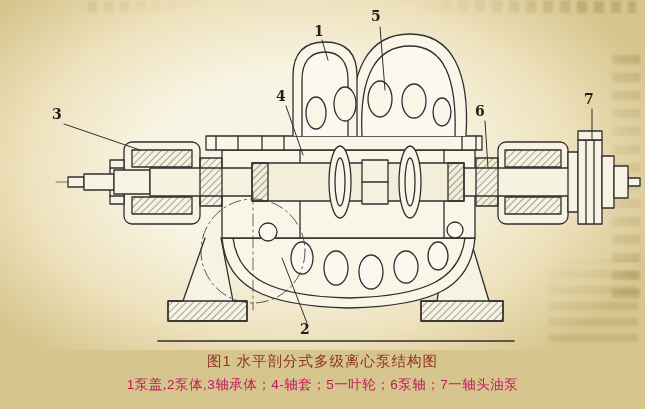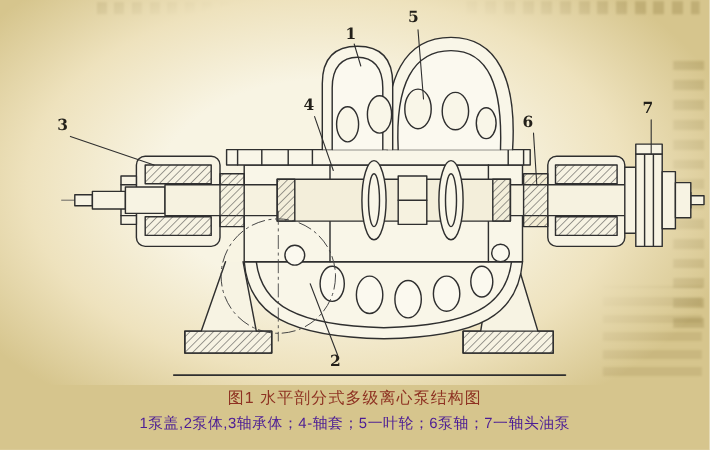--- a/index.html
+++ b/index.html
@@ -16,21 +16,21 @@
   .callout {
     position:absolute; font-family:"DejaVu Serif", serif;
     font-size:14px; font-weight:bold; color:#23201a; line-height:1;
   }
   .caption-title {
     position:absolute; left:0; top:352px; width:100%; text-align:center;
     font-size:14.5px; font-weight:normal; color:#8e3222; letter-spacing:1px;
   }
   .caption-parts {
     position:absolute; left:0; top:376px; width:100%; text-align:center;
-    font-size:13.5px; color:#4c1d95; letter-spacing:0.5px;
+    font-size:13.5px; color:#be185d; letter-spacing:0.5px;
   }
   .bleed { position:absolute; filter:blur(1.2px); opacity:.42; pointer-events:none; }
   .bleed-tl { left:88px; top:2px;  width:140px; height:11px;
     background:repeating-linear-gradient(90deg, rgba(120,100,40,.6) 0 9px, transparent 9px 16px); }
   .bleed-tr { left:424px; top:1px; width:212px; height:12px;
     background:repeating-linear-gradient(90deg, rgba(120,100,40,.55) 0 10px, transparent 10px 17px); }
   .bleed-right { left:612px; top:48px; width:28px; height:250px;
     background:repeating-linear-gradient(0deg, rgba(120,100,40,.5) 0 9px, transparent 9px 18px); }
   .bleed-br { left:548px; top:260px; width:90px; height:82px; opacity:.3;
     background:repeating-linear-gradient(0deg, rgba(120,100,40,.45) 0 8px, transparent 8px 16px); }

